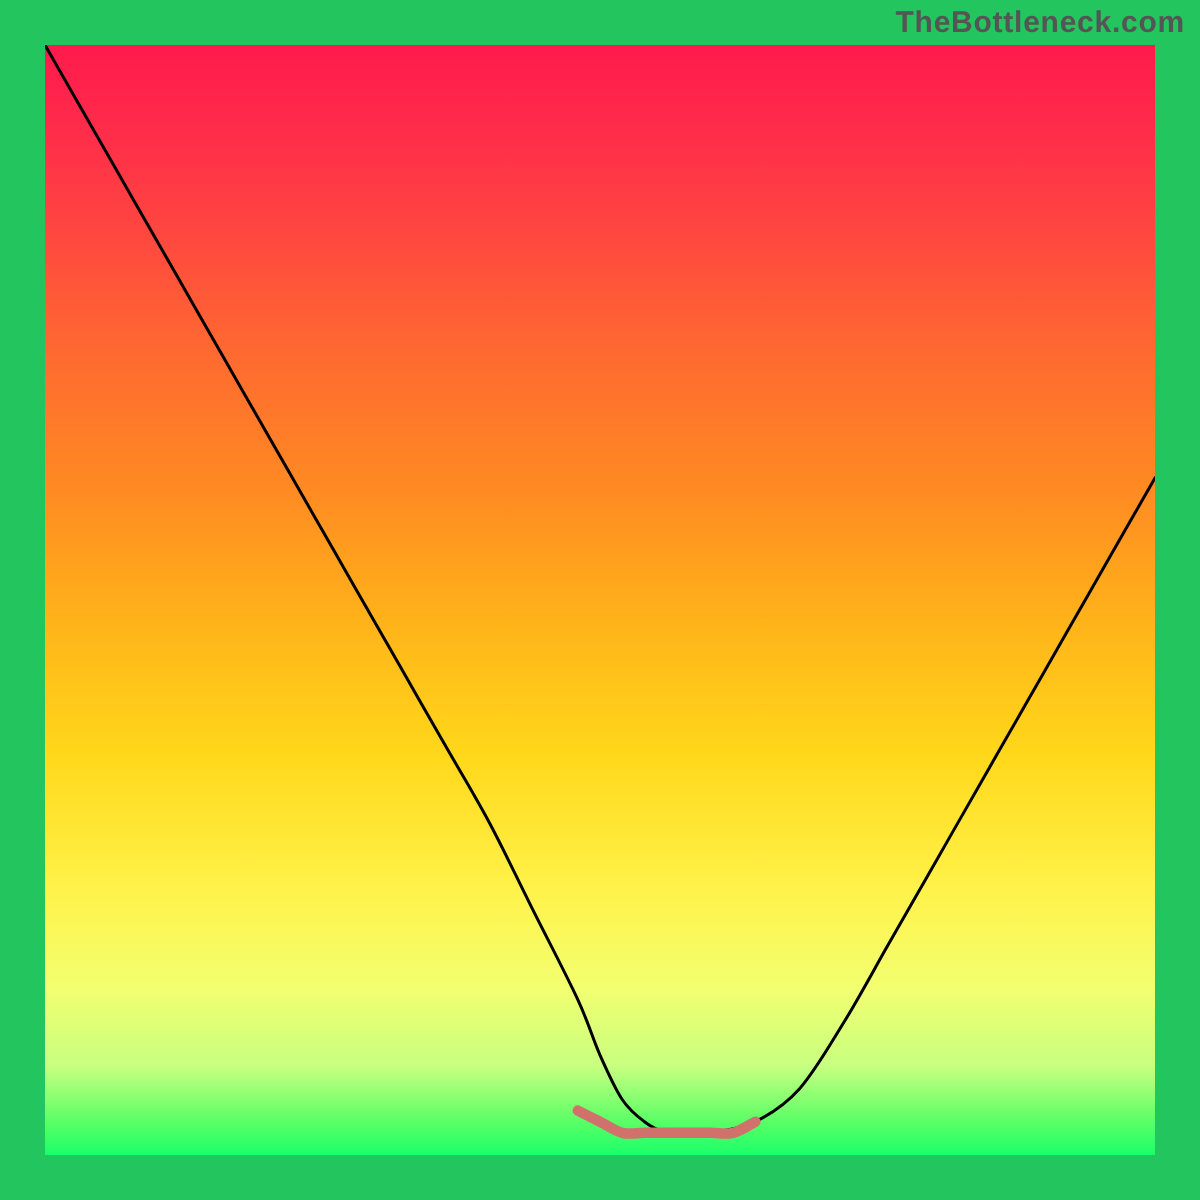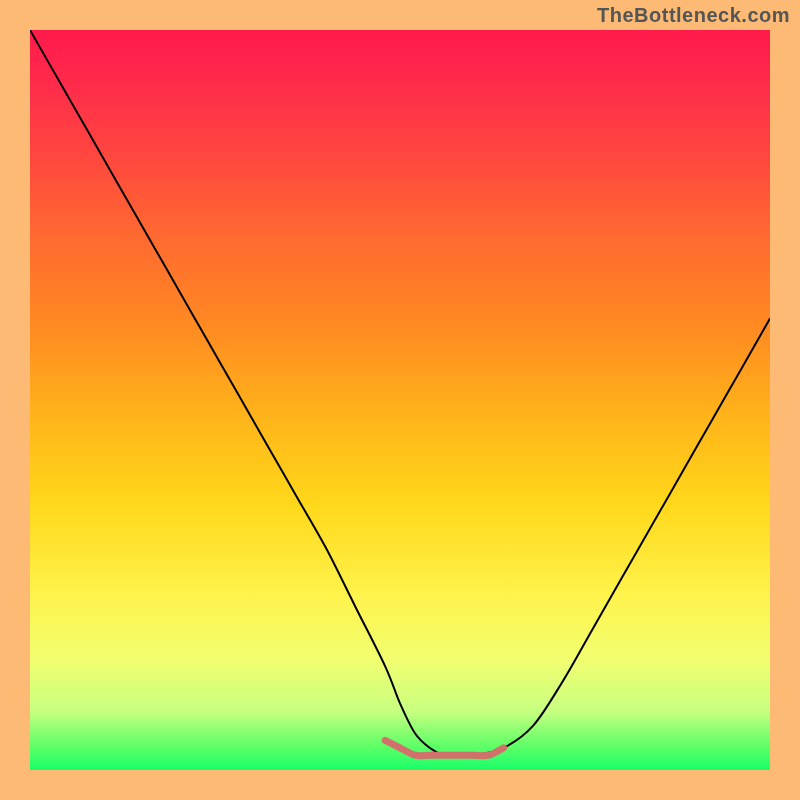--- a/index.html
+++ b/index.html
@@ -8,21 +8,21 @@
     width: 800px;
     height: 800px;
     background: #000;
     font-family: Arial, Helvetica, sans-serif;
     overflow: hidden;
   }
   .stage {
     position: relative;
     width: 800px;
     height: 800px;
-    background: #fdba74;
+    background: #22c55e;
   }
   .watermark {
     position: absolute;
     top: 4px;
     right: 10px;
     color: #555;
     font-size: 20px;
     font-weight: bold;
     letter-spacing: 0.5px;
     z-index: 50;

